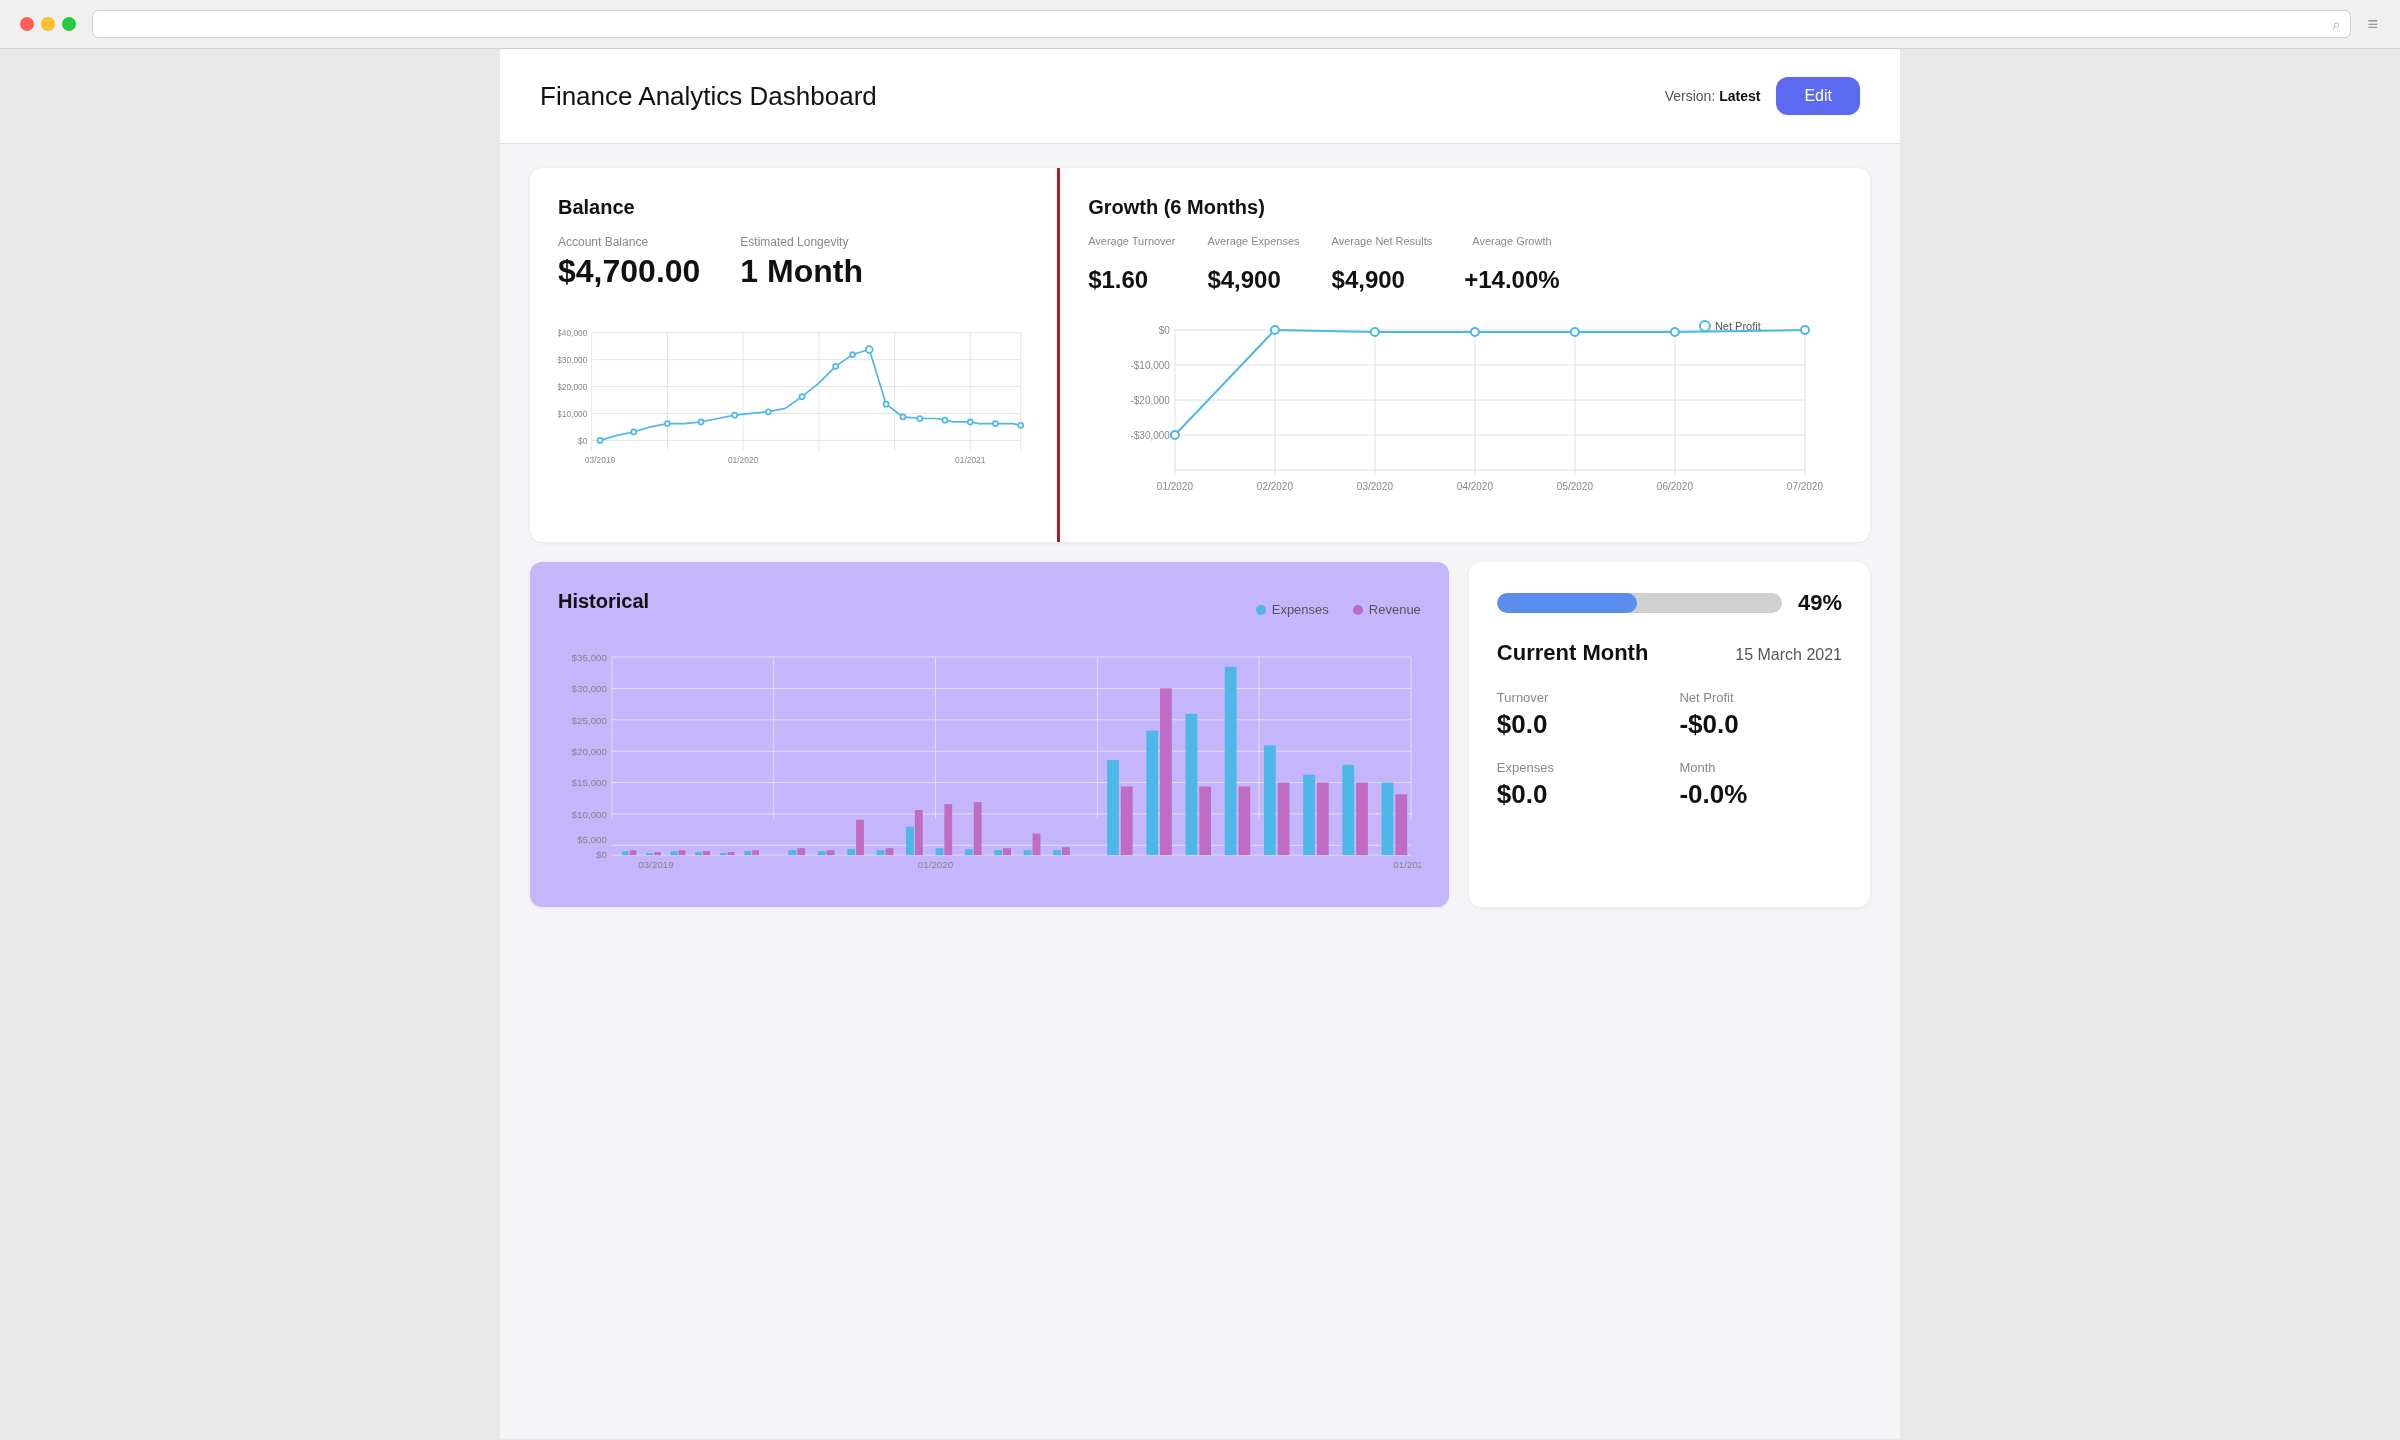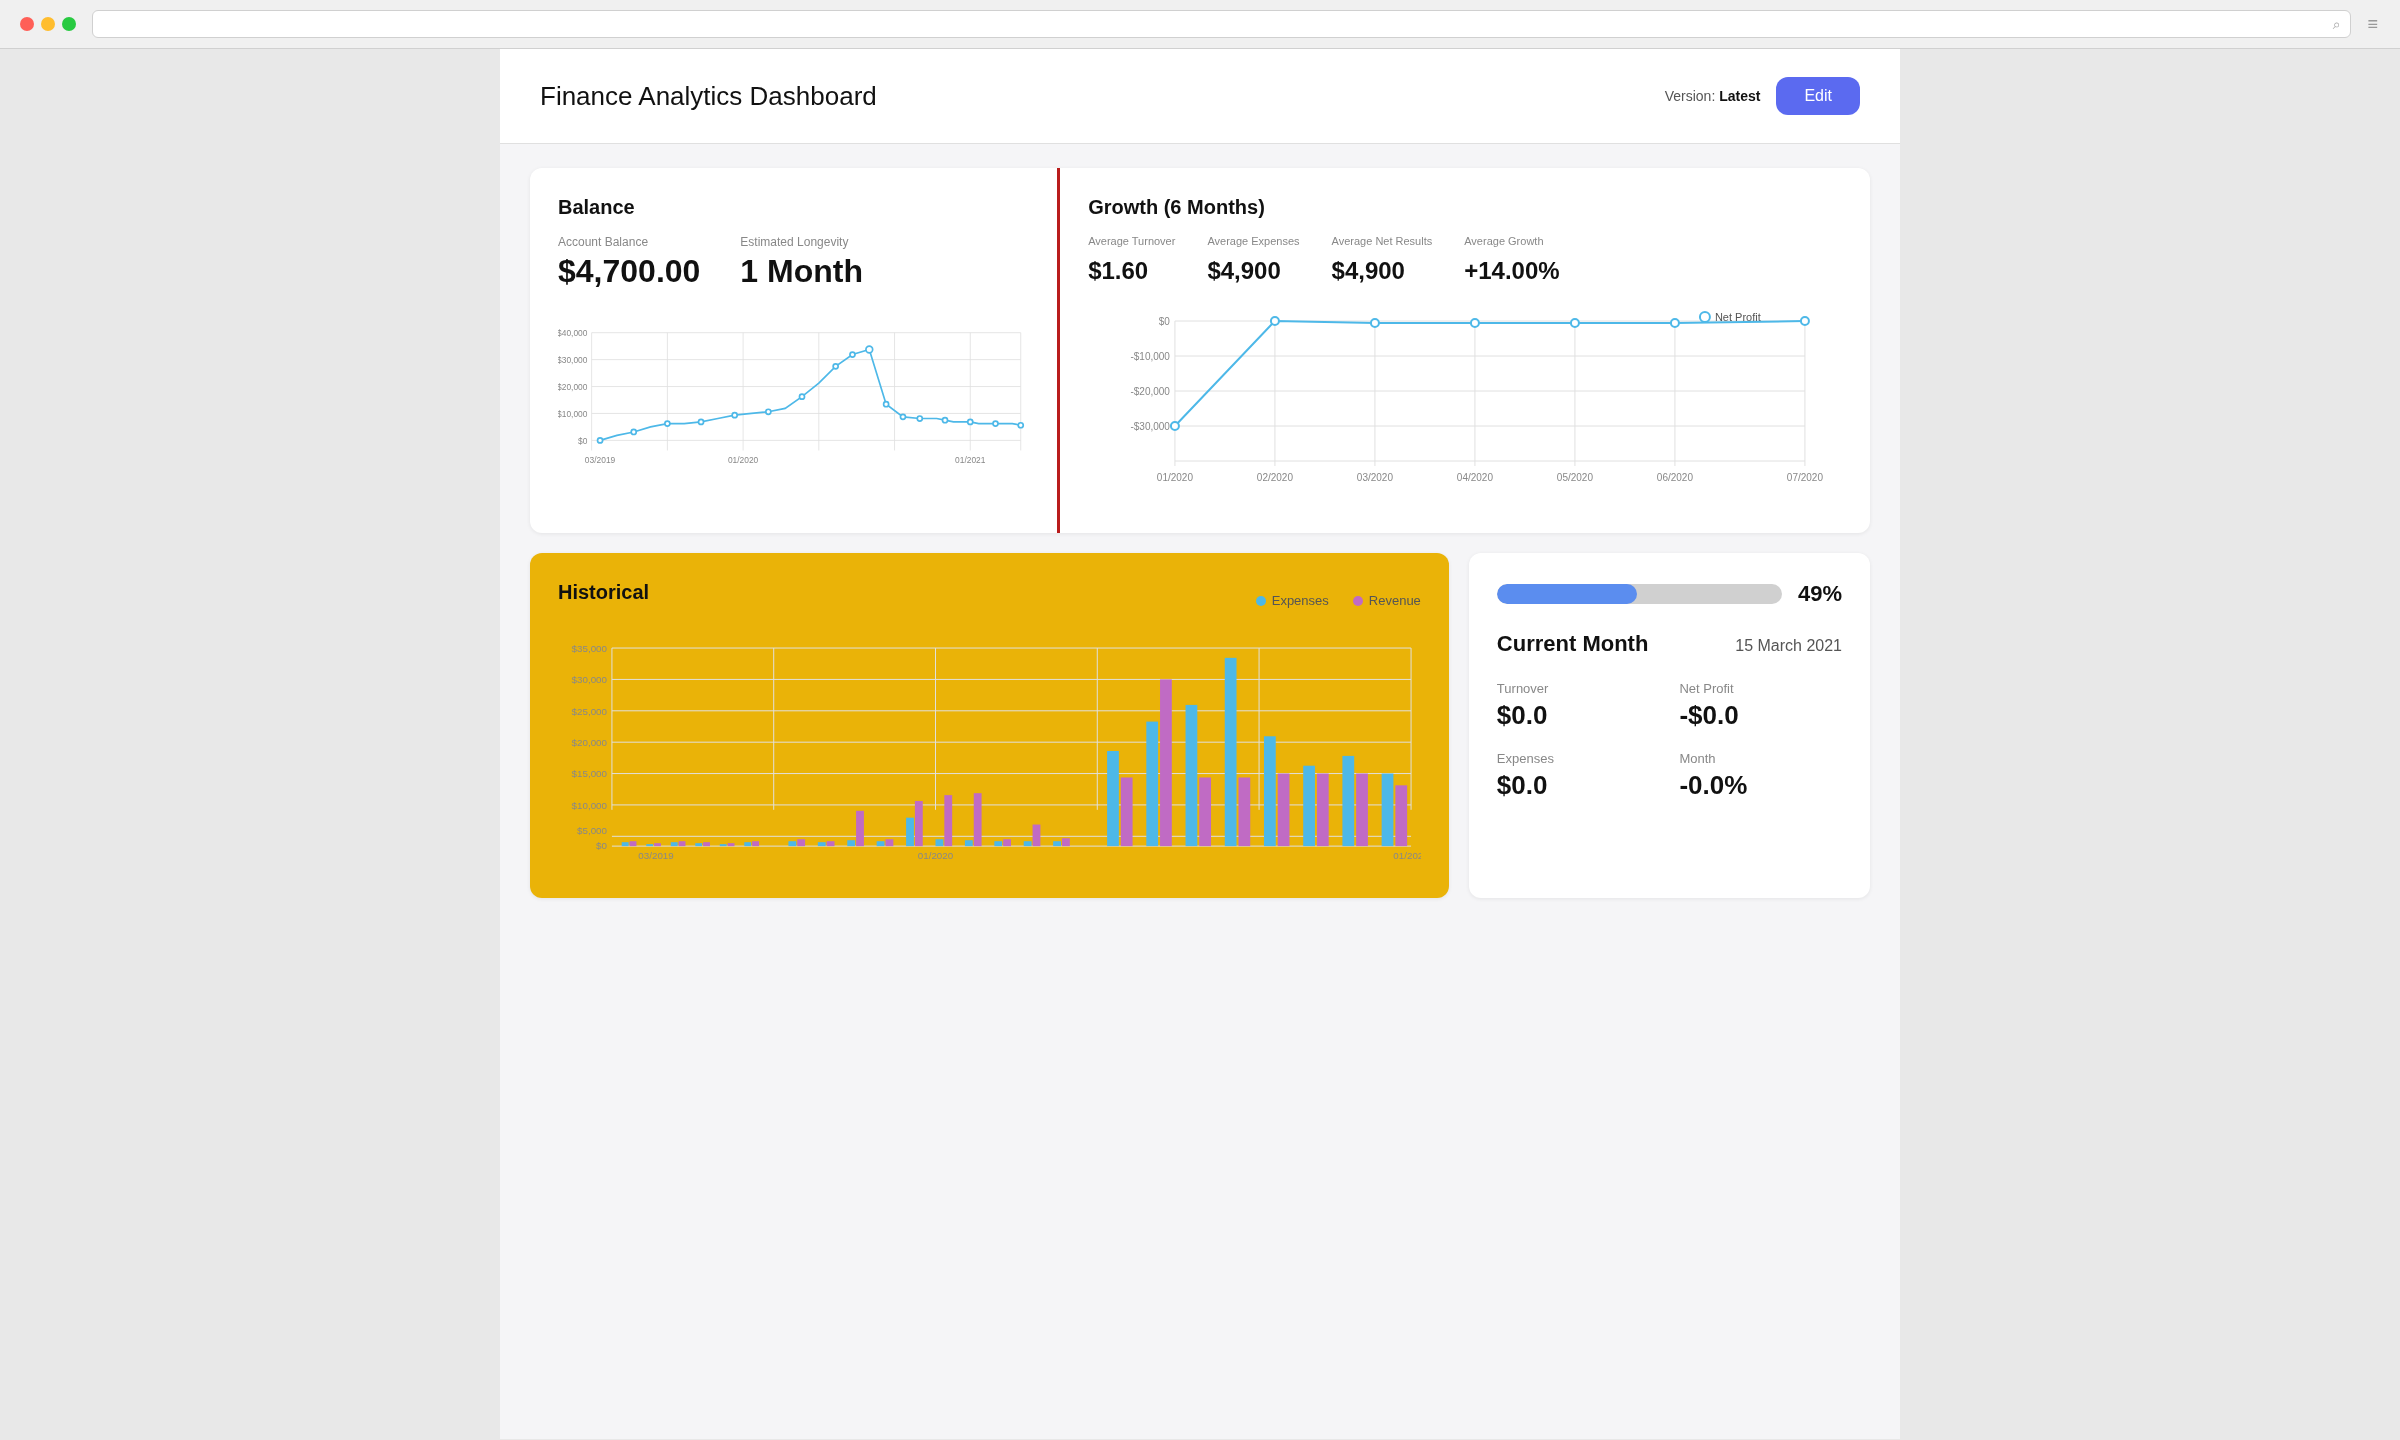--- a/index.html
+++ b/index.html
@@ -164,21 +164,21 @@
       font-family: -apple-system, BlinkMacSystemFont, 'Segoe UI', sans-serif;
     }
 
     
     .bottom-row {
       display: flex;
       gap: 20px;
     }
     .historical-card {
       flex: 2;
-      background: #eab308;
+      background: #c4b5fd;
       border-radius: 12px;
       padding: 28px;
       box-shadow: 0 1px 4px rgba(0,0,0,0.07);
     }
     .stats-card {
       flex: 0.8;
       background: #fff;
       border-radius: 12px;
       padding: 28px;
       box-shadow: 0 1px 4px rgba(0,0,0,0.07);
@@ -272,21 +272,22 @@
 
     
     .growth-metrics {
       display: flex;
       gap: 32px;
       margin-bottom: 16px;
     }
     .growth-metric-label {
       font-size: 11px;
       color: #888;
-      margin-bottom: 10px;
+      margin-bottom: 19px;
+      text-align: center;
     }
     .growth-metric-value {
       font-size: 24px;
       font-weight: 700;
       color: #111;
     }
   </style>
 </head>
 <body>
 

